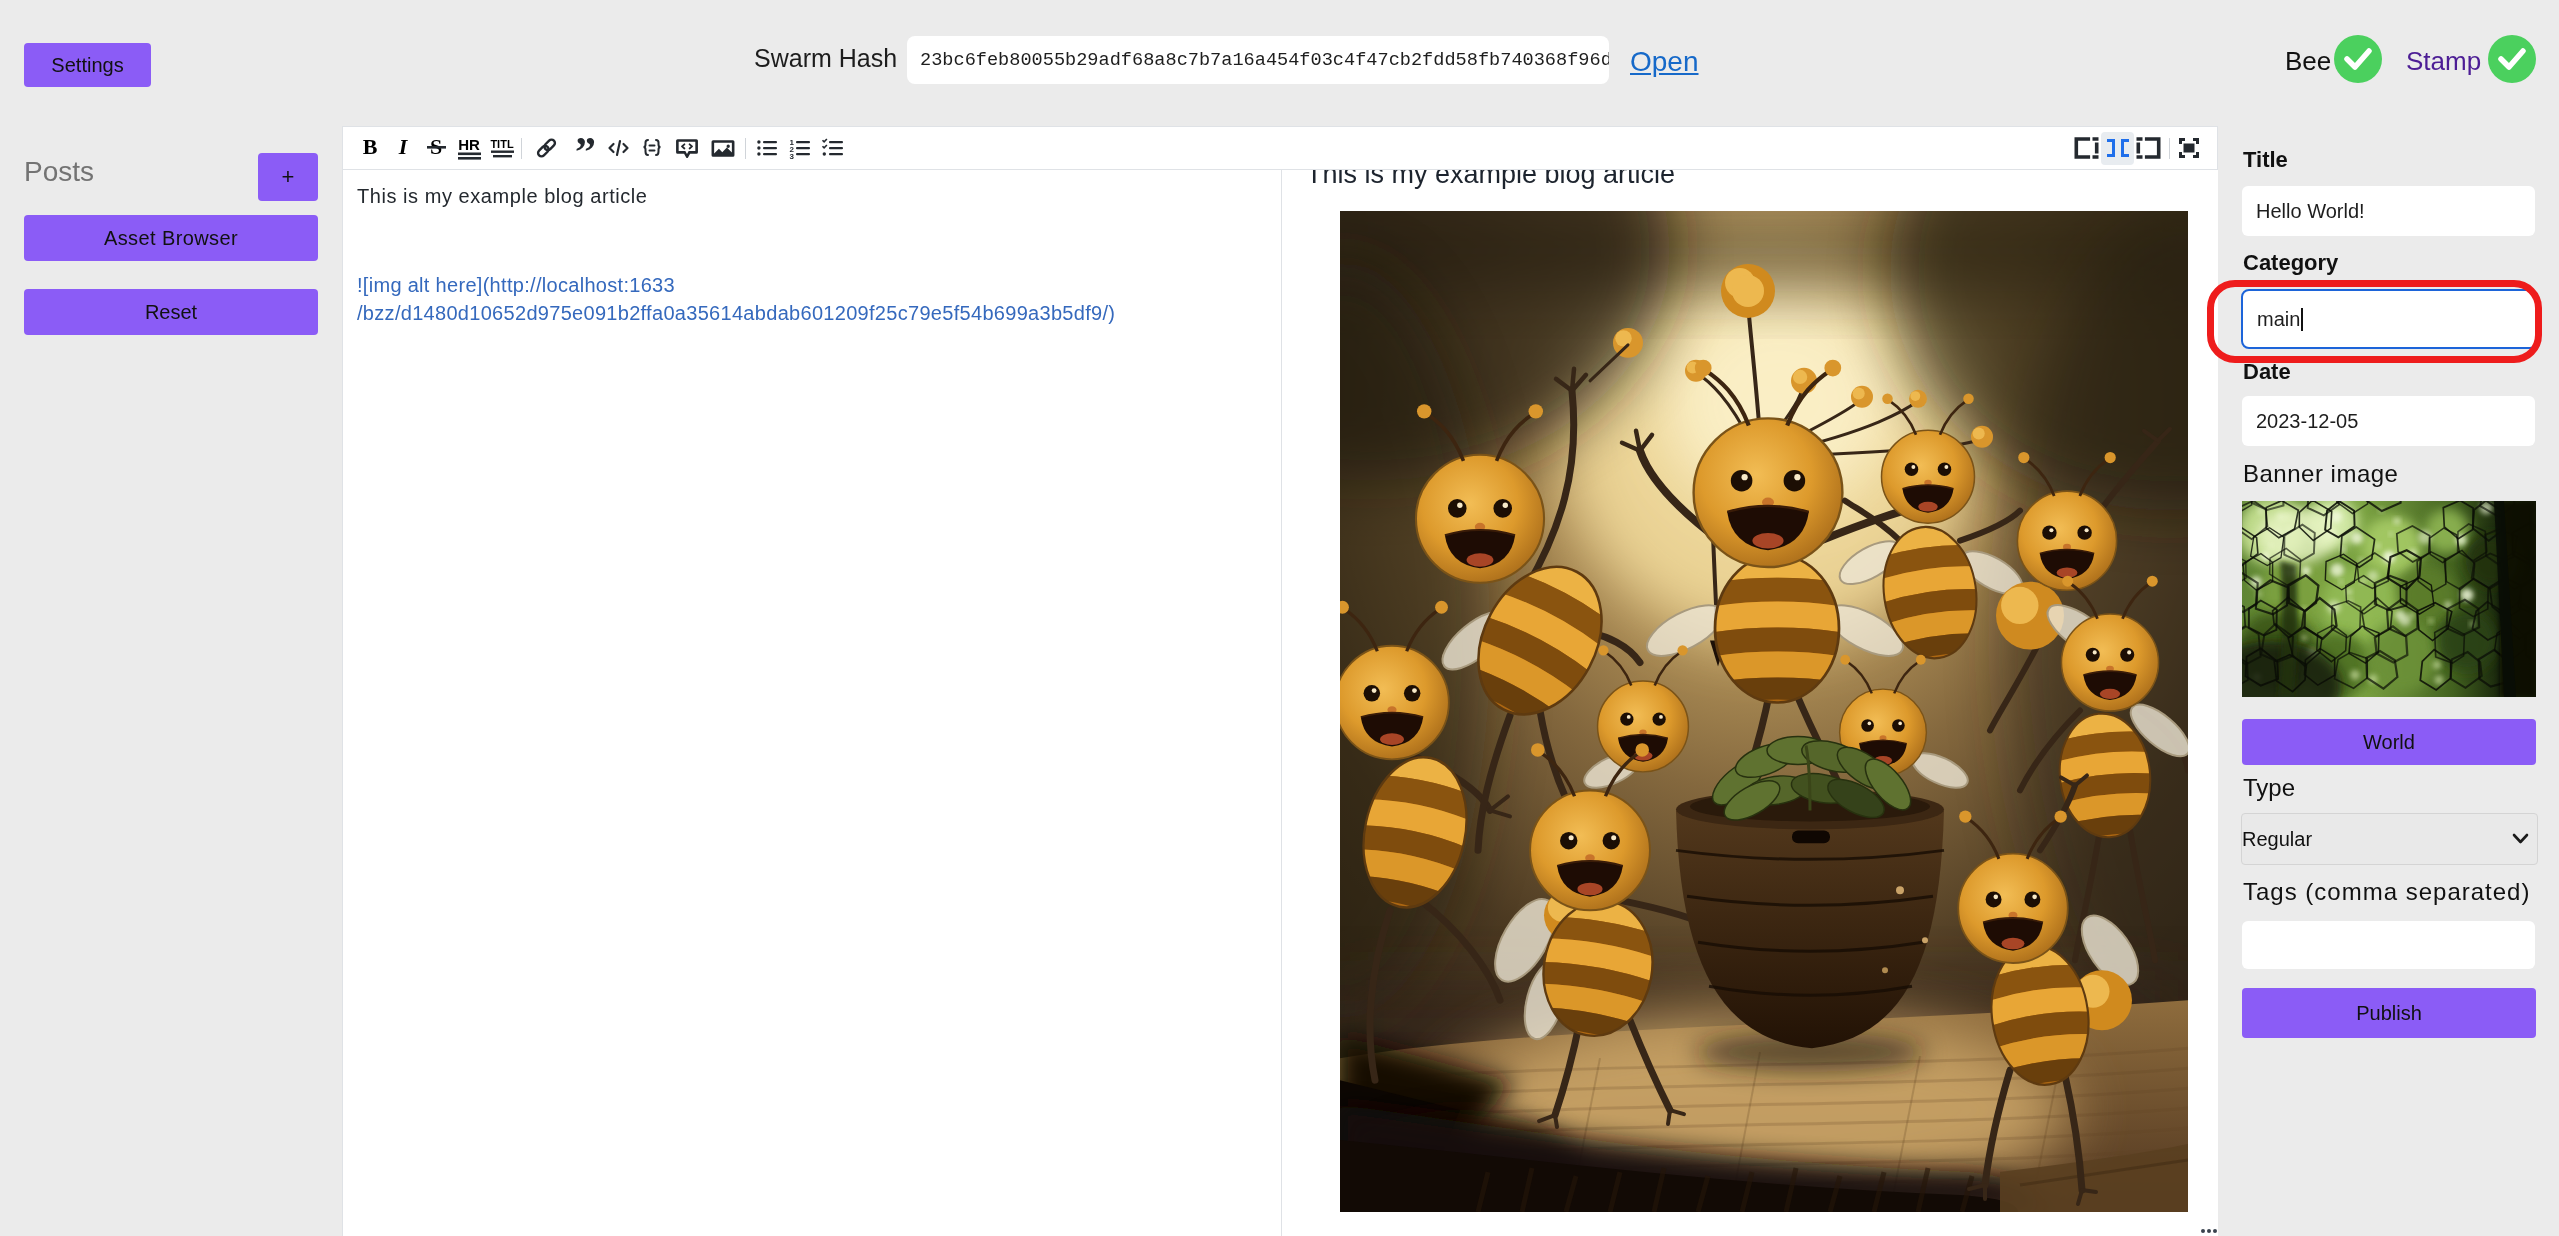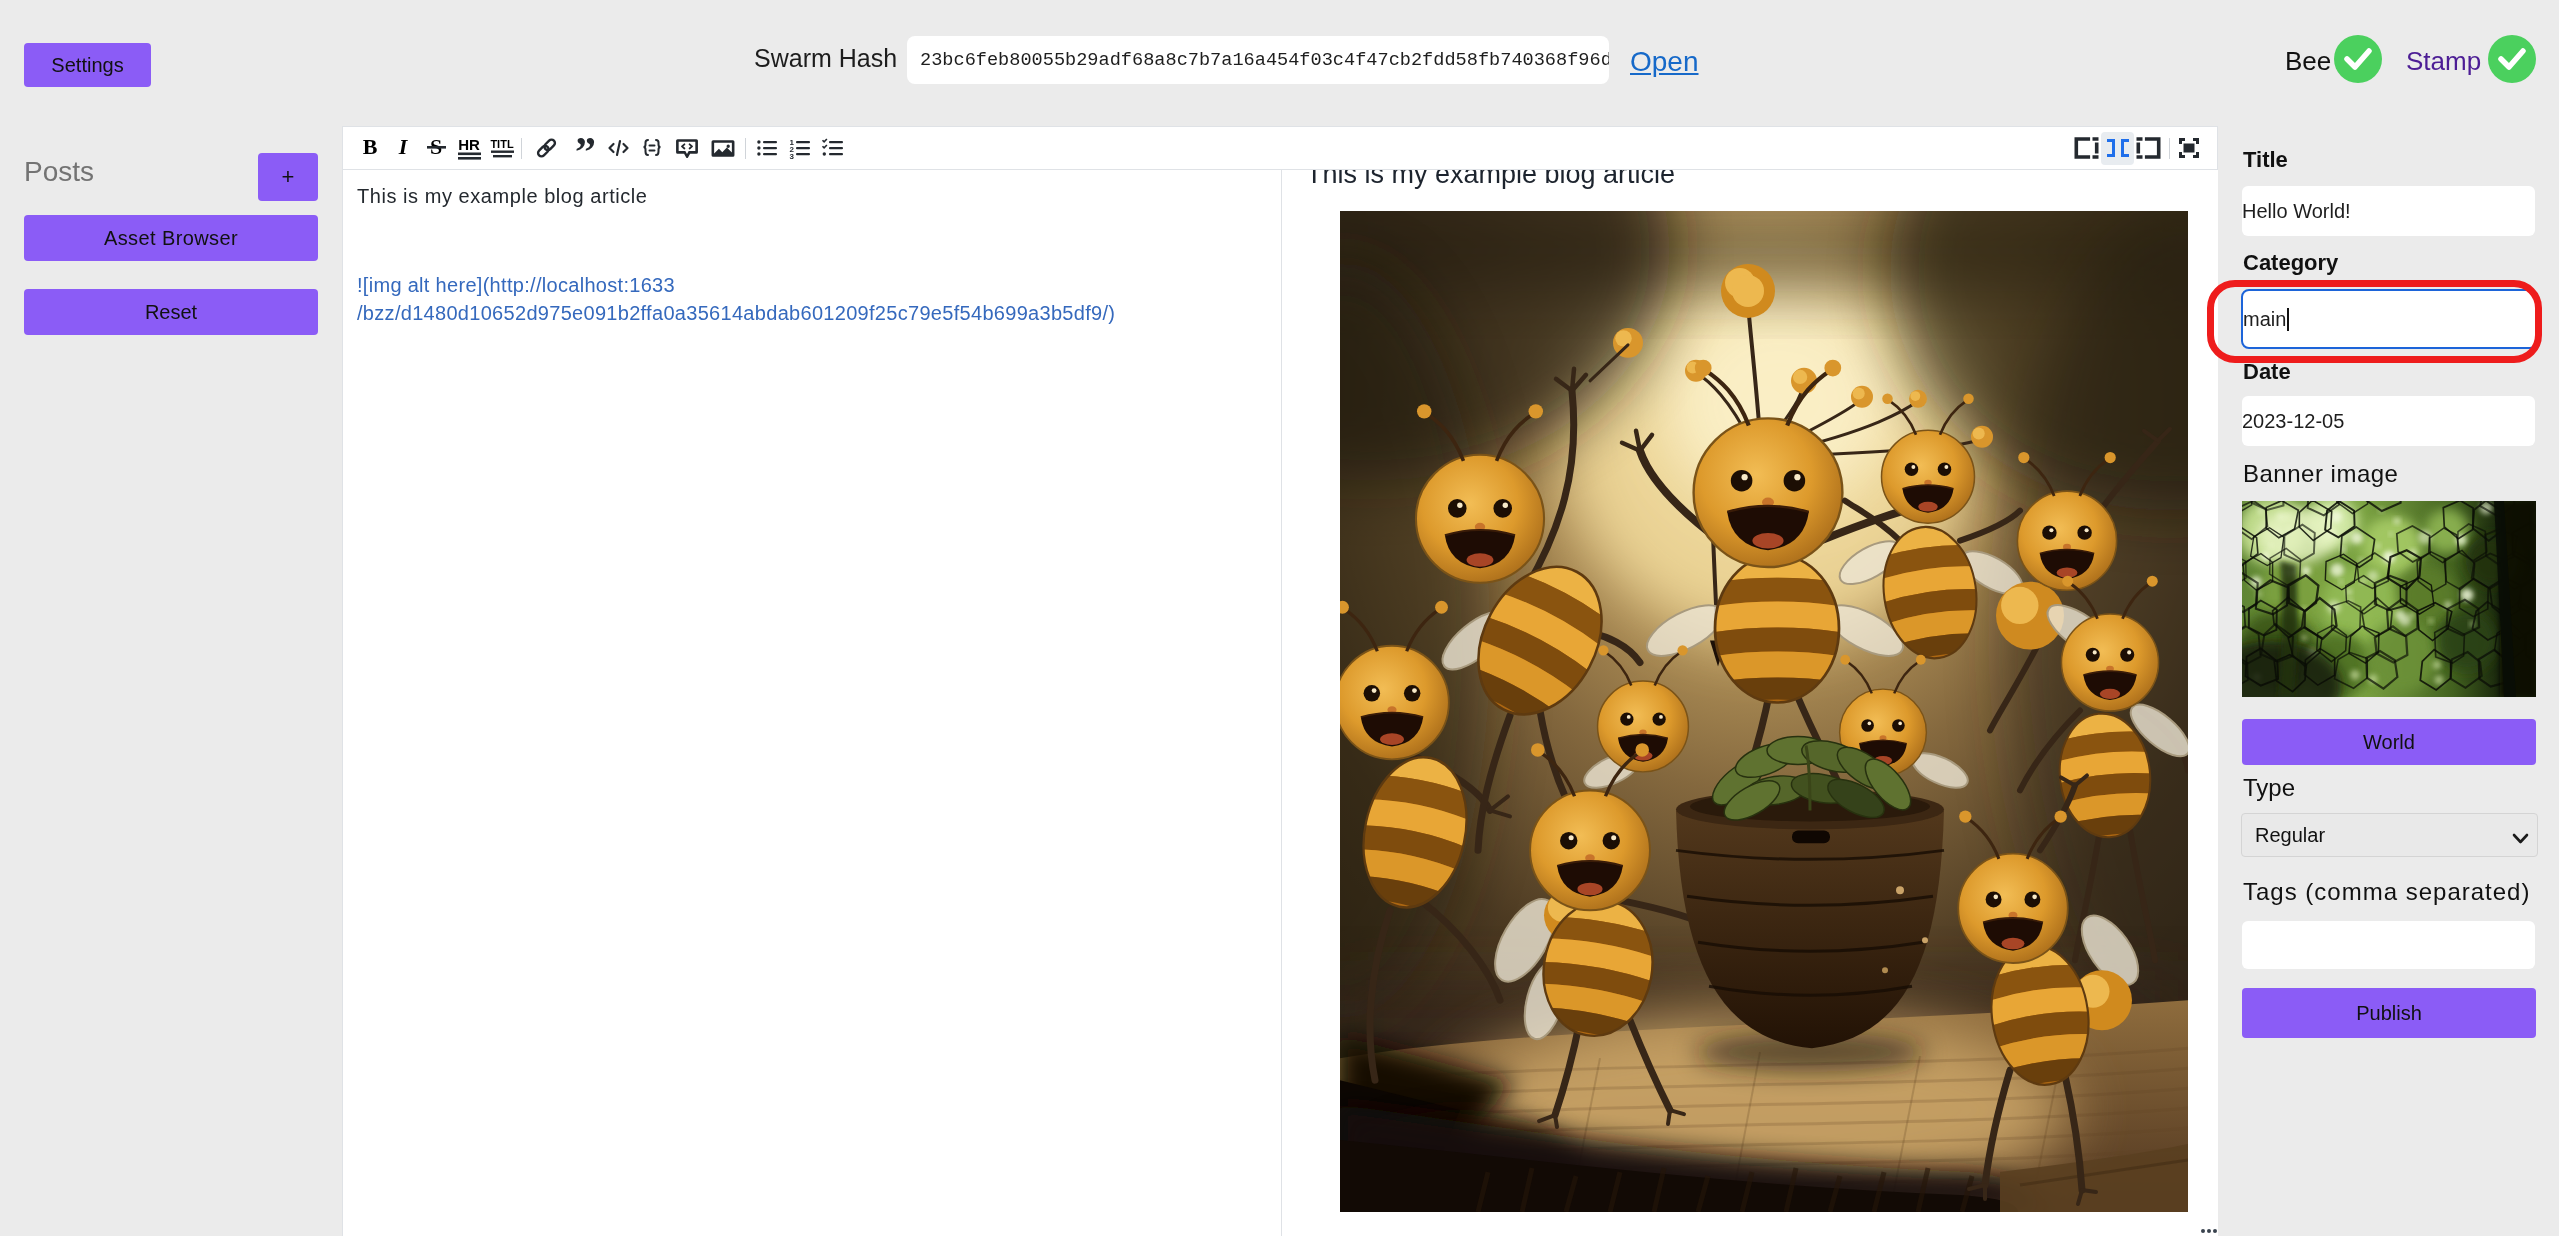--- a/index.html
+++ b/index.html
@@ -1,19 +1,19 @@
 <!DOCTYPE html>
 <html><head>
 <meta charset="utf-8">
 <style>
   html,body{margin:0;padding:0;}
   body{width:2559px;height:1236px;background:#ebebeb;font-family:"Liberation Sans",sans-serif;position:relative;overflow:hidden;}
   .abs{position:absolute;}
   .btn{position:absolute;background:#8b5cf6;border-radius:4px;display:flex;align-items:center;justify-content:center;color:#111;font-size:20px;margin-top:7px;}
-  .inp{position:absolute;background:#fff;border-radius:6px;display:flex;align-items:center;color:#1e1e1e;font-size:20px;box-sizing:border-box;}
+  .inp{position:absolute;background:#fff;border-radius:6px;display:flex;align-items:center;color:#1e1e1e;font-size:20px;padding-left:14px;box-sizing:border-box;}
   .lbl{position:absolute;font-weight:700;font-size:22px;color:#111;}
   .lbl2{position:absolute;font-weight:400;font-size:24px;color:#111;}
 </style>
 </head>
 <body>
 
 <div class="btn" style="left:24px;top:36px;width:127px;height:44px;">Settings</div>
 
 <div class="abs" style="left:754px;top:44px;font-size:25px;color:#1d1d1d;white-space:nowrap;">Swarm Hash</div>
 <div class="inp" style="left:907px;top:36px;width:702px;height:48px;border-radius:8px;font-family:'Liberation Mono',monospace;font-size:18.6px;overflow:hidden;white-space:nowrap;padding-left:13px;">23bc6feb80055b29adf68a8c7b7a16a454f03c4f47cb2fdd58fb740368f96d2a</div>
@@ -764,20 +764,20 @@
       <path d="M239.7,175.0 L223.5,186.8 L208.5,177.6 L209.9,158.4 L225.7,151.1 L238.1,161.0 Z" fill="none" stroke="#0a0d06" stroke-width="2.1" opacity="0.68"></path>
       <path d="M266.2,180.9 L248.7,185.6 L237.5,178.0 L236.7,158.4 L252.3,148.9 L267.7,161.8 Z" fill="none" stroke="#0a0d06" stroke-width="2.2" opacity="0.76"></path>
       <path d="M322.0,179.4 L310.5,190.0 L295.2,182.0 L296.0,159.7 L310.1,150.6 L325.2,161.0 Z" fill="none" stroke="#0a0d06" stroke-width="2.0" opacity="0.60"></path>
       <path d="M354.5,177.0 L340.5,189.1 L323.5,178.6 L325.1,159.5 L339.7,148.9 L353.6,161.7 Z" fill="none" stroke="#0a0d06" stroke-width="1.5" opacity="0.65"></path>
       <rect x="258" y="0" width="36" height="196" fill="#0b1106" opacity="0.85" filter="url(#tb3)"></rect>
       <path d="M252,0 L262,196 L274,196 L262,0 Z" fill="#090d05" opacity="0.9"></path>
     </svg></div>
 <div class="btn" style="left:2242px;top:712px;width:294px;height:46px;">World</div>
 
 <div class="lbl2" style="left:2243px;top:774px;">Type</div>
-<div class="abs" style="left:2241px;top:813px;width:297px;height:44px;background:#e9e9e9;border:1px solid #d4d4d4;border-radius:4px;box-sizing:border-box;display:flex;align-items:center;padding-left:13px;font-size:20px;color:#111;">Regular</div>
+<div class="abs" style="left:2241px;top:813px;width:297px;height:52px;background:#e9e9e9;border:1px solid #d4d4d4;border-radius:4px;box-sizing:border-box;display:flex;align-items:center;font-size:20px;color:#111;">Regular</div>
 <svg class="abs" style="left:2512px;top:833px;" width="17" height="12" viewBox="0 0 17 12">
     <path d="M2 2 L8.5 9 L15 2" fill="none" stroke="#1a1a1a" stroke-width="2.6" stroke-linecap="round" stroke-linejoin="round"></path>
   </svg>
 
 <div class="lbl2" style="left:2243px;top:878px;letter-spacing:1px;">Tags (comma separated)</div>
 <div class="inp" style="left:2242px;top:921px;width:293px;height:48px;"></div>
 <div class="btn" style="left:2242px;top:981px;width:294px;height:50px;">Publish</div>
 
 </body></html>

